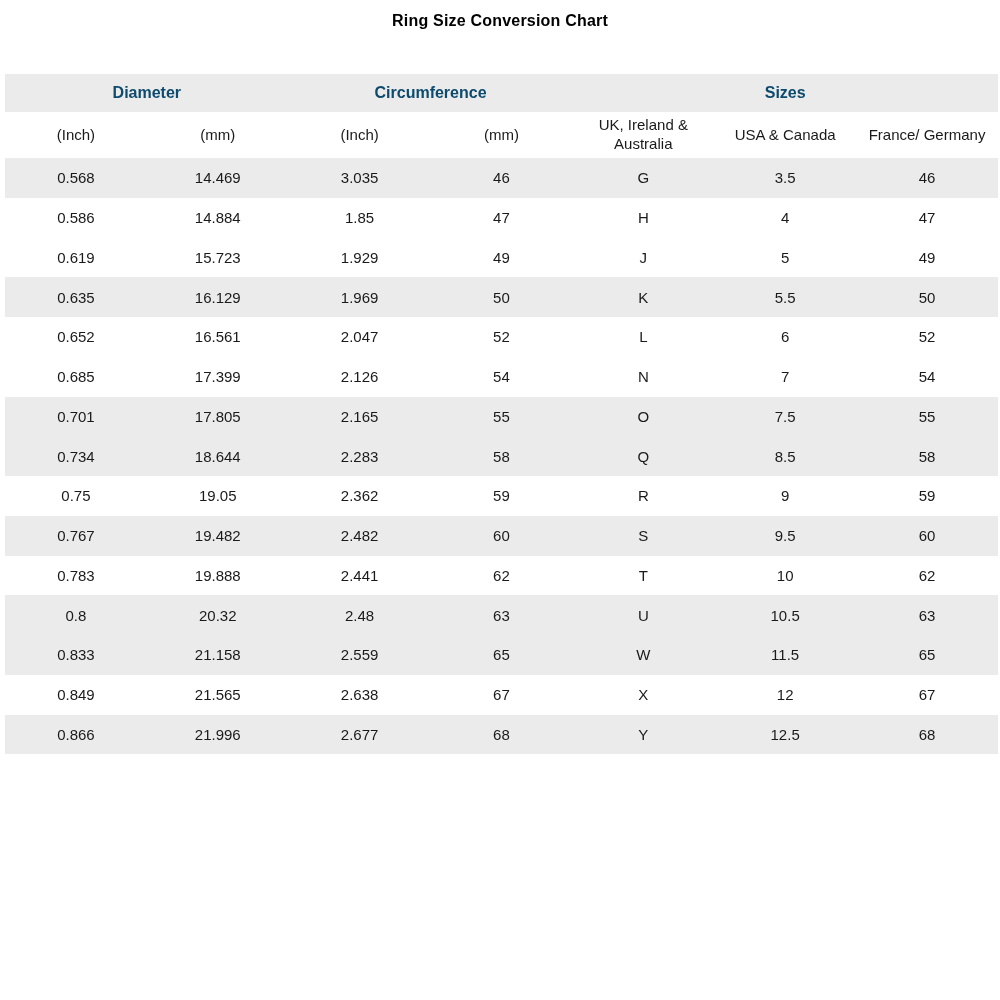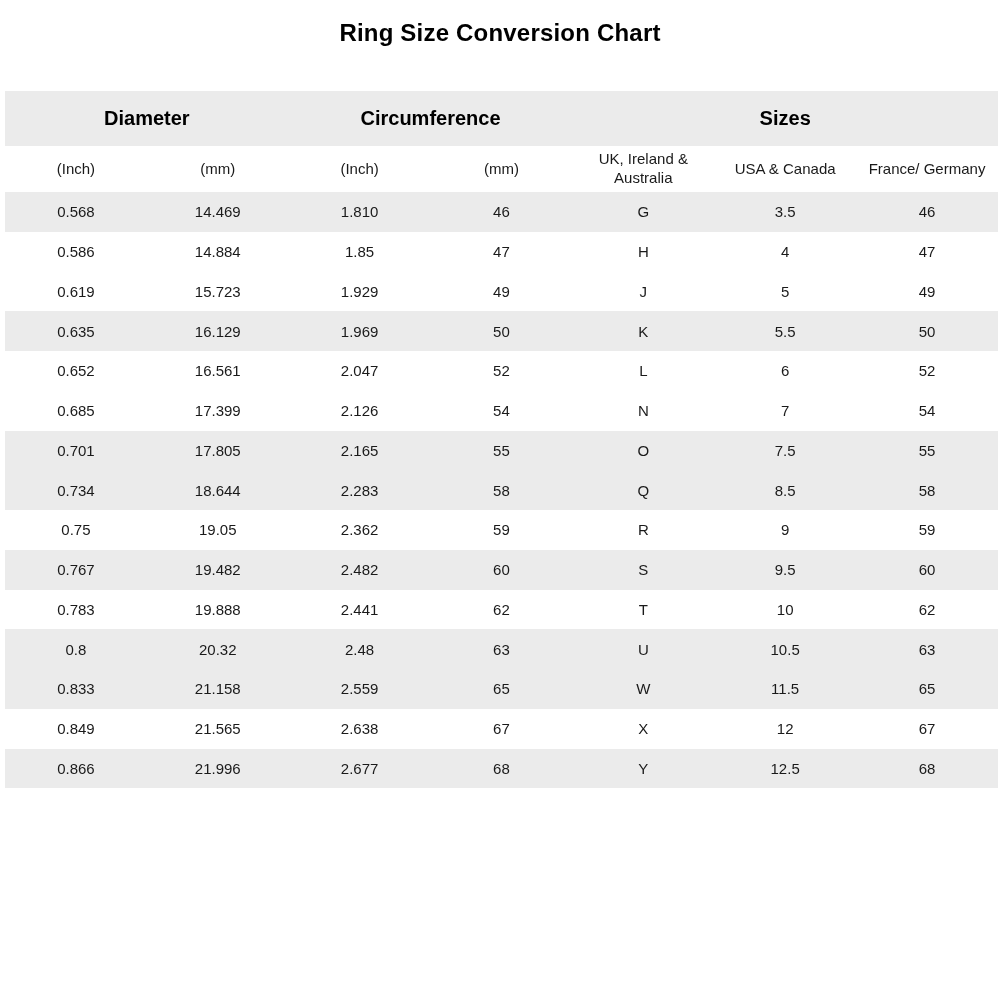--- a/index.html
+++ b/index.html
@@ -10,47 +10,47 @@
   * { margin: 0; padding: 0; box-sizing: border-box; }
   html, body {
     width: 1000px;
     height: 1000px;
     background: var(--background, #ffffff);
     font-family: "Liberation Sans", "DejaVu Sans", sans-serif;
     color: var(--text, #1a1a1a);
     overflow: hidden;
   }
   .title {
-    margin-top: 19px;
+    margin-top: 12px;
     text-align: center;
-    font-size: 24px;
+    font-size: 16px;
     font-weight: bold;
     color: #000000;
     letter-spacing: 0.2px;
   }
   table.ring-table {
     margin: 44px 0 0 5px;
     width: 993px;
     border-collapse: collapse;
     table-layout: fixed;
   }
   table.ring-table col { width: 14.2857%; }
   th, td {
     text-align: center;
     vertical-align: middle;
     font-weight: normal;
     font-size: 15px;
     padding: 0 6px;
   }
   tr.group-row th {
-    height: 55px;
+    height: 38px;
     background: var(--stripe, #ebebeb);
     font-weight: bold;
-    font-size: 20px;
-    color: #000000;
+    font-size: 16px;
+    color: #0c4a6e;
   }
   tr.sub-row th {
     height: 46px;
     background: var(--background, #ffffff);
     font-size: 15px;
     line-height: 1.25;
   }
   tbody tr { height: 39.75px; }
   tbody tr.stripe td { background: var(--stripe, #ebebeb); }
 </style>
@@ -82,21 +82,21 @@
       <th>(mm)</th>
       <th>UK, Ireland &amp; Australia</th>
       <th>USA &amp; Canada</th>
       <th>France/ Germany</th>
     </tr>
   </thead>
   <tbody>
       <tr class="stripe">
         <td>0.568</td>
         <td>14.469</td>
-        <td>1.810</td>
+        <td>3.035</td>
         <td>46</td>
         <td>G</td>
         <td>3.5</td>
         <td>46</td>
       </tr>
       <tr>
         <td>0.586</td>
         <td>14.884</td>
         <td>1.85</td>
         <td>47</td>

